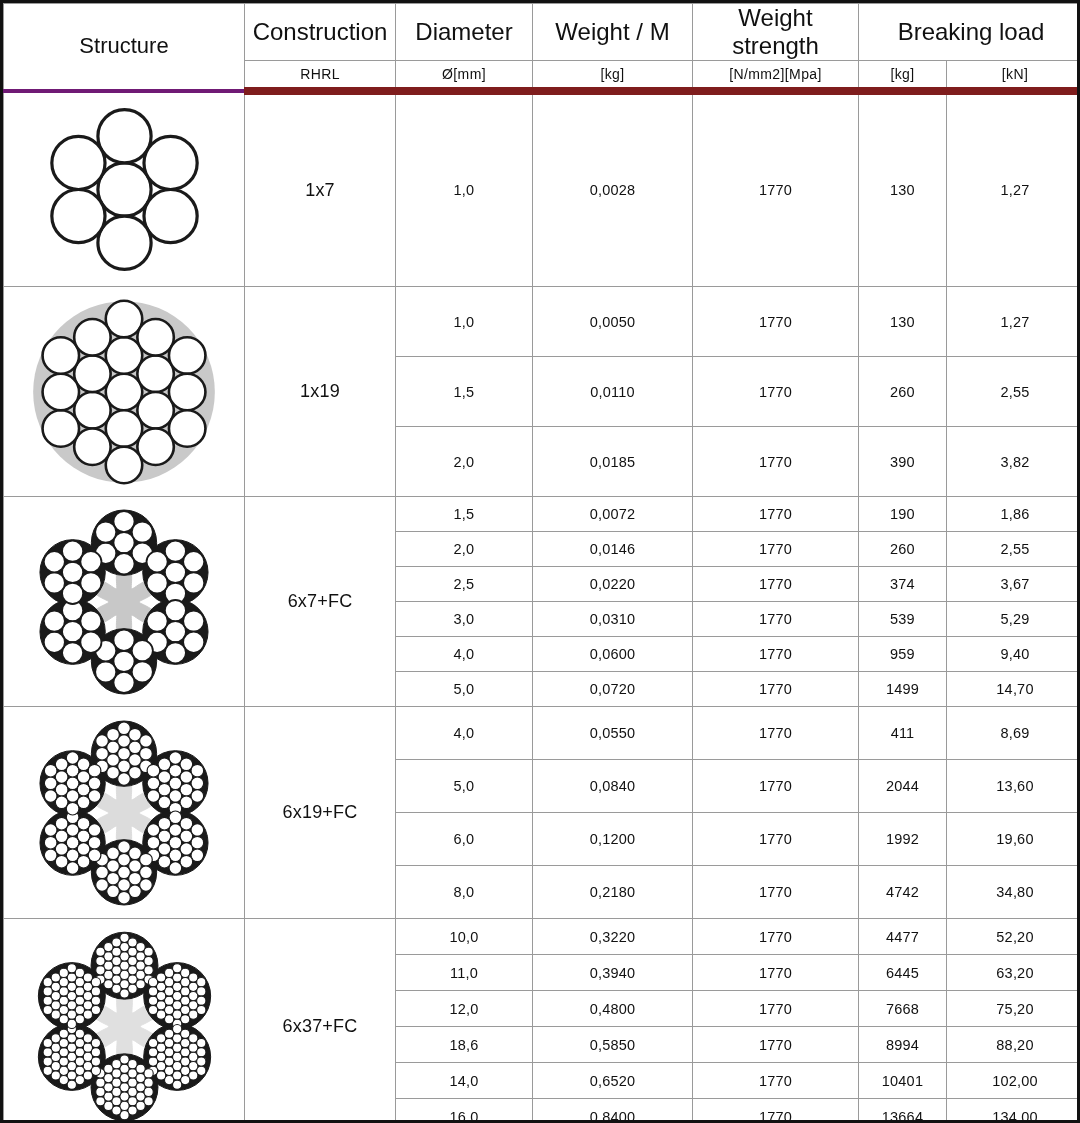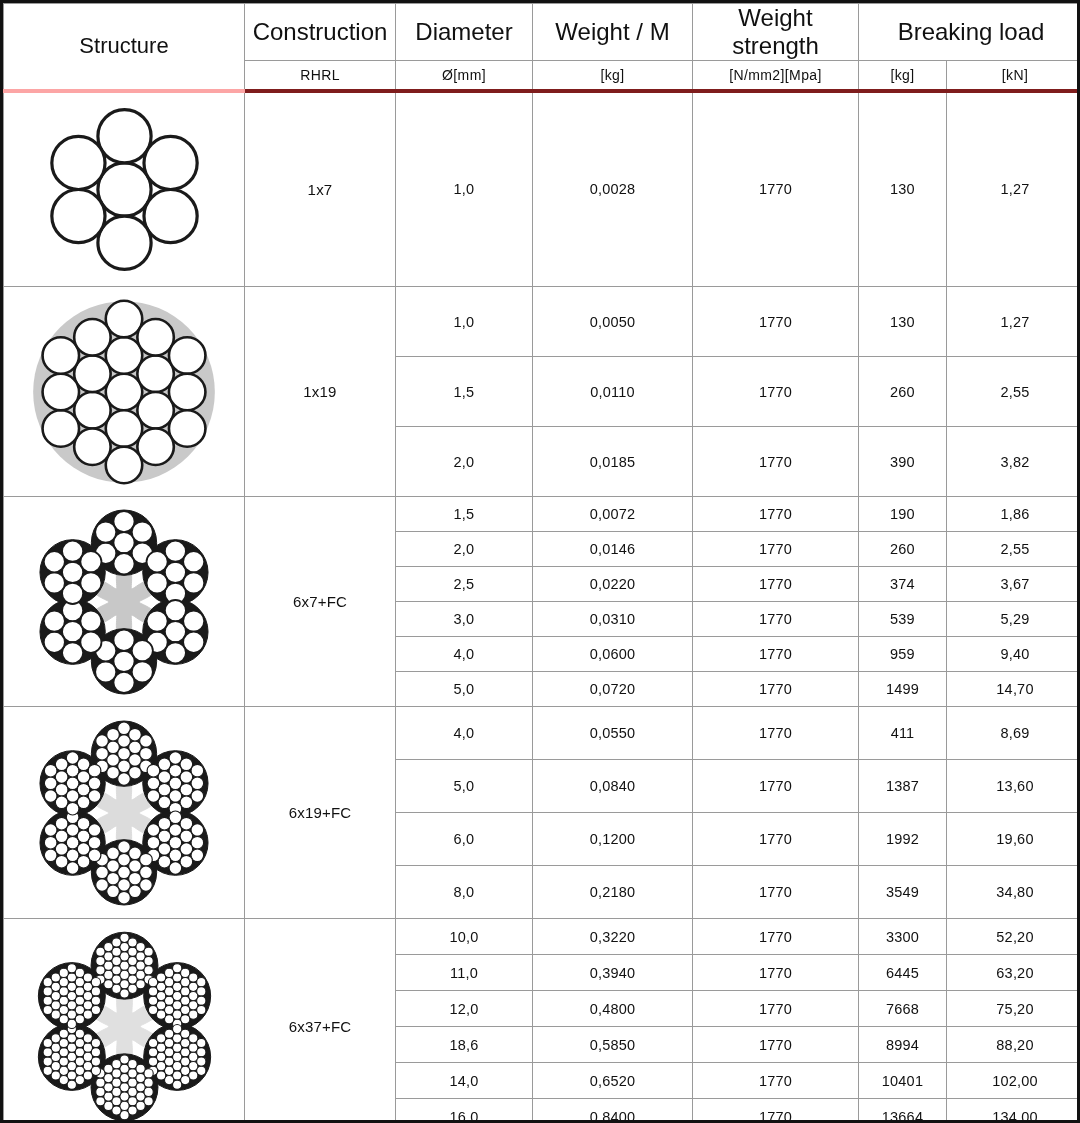--- a/index.html
+++ b/index.html
@@ -41,24 +41,24 @@
   .h-sub{
     height:30px;
     font-size:14px;
     font-weight:bold;
     letter-spacing:0.4px;
   }
   .hdr-structure{
     font-size:22px;
   }
   tr.h-sub td, tr.h-sub th{
-    border-bottom:4px solid #7f1d1d;
+    border-bottom:8px solid #7f1d1d;
   }
   tr.h-top td.structure-cell{
-    border-bottom:4px solid #fca5a5;
+    border-bottom:4px solid #701a75;
   }
   
   col.c-structure{width:241px;}
   col.c-construction{width:151px;}
   col.c-diameter{width:137px;}
   col.c-weight{width:160px;}
   col.c-tensile{width:166px;}
   col.c-bkg{width:88px;}
   col.c-bkn{width:137px;}
 
@@ -67,21 +67,21 @@
     font-size:14.5px;
     color:#111;
     letter-spacing:0.2px;
   }
   td.diagram-cell{
     padding:0;
     background:#fff;
     border-right:1px solid #8d8d8d;
   }
   td.construction-cell{
-    font-size:15px;
+    font-size:18px;
     letter-spacing:0.2px;
   }
   
   tr.group-start > td{
     border-top:1px solid #6f6f6f;
   }
   td.diagram-cell, td.construction-cell{
     border-top:1px solid #6f6f6f;
     border-bottom:1px solid #6f6f6f;
   }
@@ -425,35 +425,35 @@
           <td class="cell">4,0</td>
           <td class="cell">0,0550</td>
           <td class="cell">1770</td>
           <td class="cell">411</td>
           <td class="cell">8,69</td>
         </tr>
         <tr style="height: 53px;">
           <td class="cell">5,0</td>
           <td class="cell">0,0840</td>
           <td class="cell">1770</td>
-          <td class="cell">1387</td>
+          <td class="cell">2044</td>
           <td class="cell">13,60</td>
         </tr>
         <tr style="height: 53px;">
           <td class="cell">6,0</td>
           <td class="cell">0,1200</td>
           <td class="cell">1770</td>
           <td class="cell">1992</td>
           <td class="cell">19,60</td>
         </tr>
         <tr style="height: 53px;">
           <td class="cell">8,0</td>
           <td class="cell">0,2180</td>
           <td class="cell">1770</td>
-          <td class="cell">3549</td>
+          <td class="cell">4742</td>
           <td class="cell">34,80</td>
         </tr>
         <tr class="group-start" style="height: 36px;">
           <td class="diagram-cell" rowspan="6">
             <div class="diagram-wrap">
               <svg width="205" height="205" viewBox="0 0 205 205">
                 <polygon points="118.13,102.50 118.43,103.06 119.30,103.68 120.72,104.41 122.58,105.32 124.82,106.43 127.29,107.77 129.88,109.33 132.45,111.09 134.87,113.02 137.01,115.06 138.75,117.15 140.01,119.20 140.73,121.15 140.86,122.90 140.39,124.38 139.34,125.52 137.76,126.29 135.72,126.64 133.31,126.57 130.63,126.10 127.79,125.27 124.91,124.15 122.10,122.80 119.46,121.34 117.07,119.86 114.99,118.48 113.27,117.32 111.92,116.47 110.95,116.02 110.32,116.04 109.98,116.57 109.88,117.64 109.95,119.23 110.10,121.31 110.25,123.79 110.33,126.61 110.28,129.63 110.04,132.73 109.58,135.79 108.88,138.66 107.94,141.22 106.79,143.34 105.47,144.93 104.02,145.92 102.50,146.25 100.98,145.92 99.53,144.93 98.21,143.34 97.06,141.22 96.12,138.66 95.42,135.79 94.96,132.73 94.72,129.63 94.67,126.61 94.75,123.79 94.90,121.31 95.05,119.23 95.12,117.64 95.02,116.57 94.68,116.04 94.05,116.02 93.08,116.47 91.73,117.32 90.01,118.48 87.93,119.86 85.54,121.34 82.90,122.80 80.09,124.15 77.21,125.27 74.37,126.10 71.69,126.57 69.28,126.64 67.24,126.29 65.66,125.52 64.61,124.38 64.14,122.90 64.27,121.15 64.99,119.20 66.25,117.15 67.99,115.06 70.13,113.02 72.55,111.09 75.12,109.33 77.71,107.77 80.18,106.43 82.42,105.32 84.28,104.41 85.70,103.68 86.57,103.06 86.87,102.50 86.57,101.94 85.70,101.32 84.28,100.59 82.42,99.68 80.18,98.57 77.71,97.23 75.12,95.67 72.55,93.91 70.13,91.98 67.99,89.94 66.25,87.85 64.99,85.80 64.27,83.85 64.14,82.10 64.61,80.62 65.66,79.48 67.24,78.71 69.28,78.36 71.69,78.43 74.37,78.90 77.21,79.73 80.09,80.85 82.90,82.20 85.54,83.66 87.93,85.14 90.01,86.52 91.73,87.68 93.08,88.53 94.05,88.98 94.68,88.96 95.02,88.43 95.12,87.36 95.05,85.77 94.90,83.69 94.75,81.21 94.67,78.39 94.72,75.37 94.96,72.27 95.42,69.21 96.12,66.34 97.06,63.78 98.21,61.66 99.53,60.07 100.98,59.08 102.50,58.75 104.02,59.08 105.47,60.07 106.79,61.66 107.94,63.78 108.88,66.34 109.58,69.21 110.04,72.27 110.28,75.37 110.33,78.39 110.25,81.21 110.10,83.69 109.95,85.77 109.88,87.36 109.98,88.43 110.32,88.96 110.95,88.98 111.92,88.53 113.27,87.68 114.99,86.52 117.07,85.14 119.46,83.66 122.10,82.20 124.91,80.85 127.79,79.73 130.63,78.90 133.31,78.43 135.72,78.36 137.76,78.71 139.34,79.48 140.39,80.62 140.86,82.10 140.73,83.85 140.01,85.80 138.75,87.85 137.01,89.94 134.87,91.98 132.45,93.91 129.88,95.67 127.29,97.23 124.82,98.57 122.58,99.68 120.72,100.59 119.30,101.32 118.43,101.94 118.13,102.50" fill="#e0e0e0" stroke="#e0e0e0" stroke-width="1"></polygon>
                 <circle cx="102.50" cy="41.68" r="33.48" fill="#1a1a1a" stroke="#1a1a1a" stroke-width="1"></circle>
                 <circle cx="155.17" cy="72.09" r="33.48" fill="#1a1a1a" stroke="#1a1a1a" stroke-width="1"></circle>
                 <circle cx="155.17" cy="132.91" r="33.48" fill="#1a1a1a" stroke="#1a1a1a" stroke-width="1"></circle>
@@ -682,21 +682,21 @@
                 <circle cx="25.72" cy="58.17" r="4.64" fill="#ffffff" stroke="#1a1a1a" stroke-width="1.1"></circle>
                 <circle cx="33.76" cy="53.53" r="4.64" fill="#ffffff" stroke="#1a1a1a" stroke-width="1.1"></circle>
                 <circle cx="41.79" cy="48.89" r="4.64" fill="#ffffff" stroke="#1a1a1a" stroke-width="1.1"></circle>
               </svg>
             </div>
           </td>
           <td class="construction-cell" rowspan="6">6x37+FC</td>
           <td class="cell">10,0</td>
           <td class="cell">0,3220</td>
           <td class="cell">1770</td>
-          <td class="cell">3300</td>
+          <td class="cell">4477</td>
           <td class="cell">52,20</td>
         </tr>
         <tr style="height: 36px;">
           <td class="cell">11,0</td>
           <td class="cell">0,3940</td>
           <td class="cell">1770</td>
           <td class="cell">6445</td>
           <td class="cell">63,20</td>
         </tr>
         <tr style="height: 36px;">

